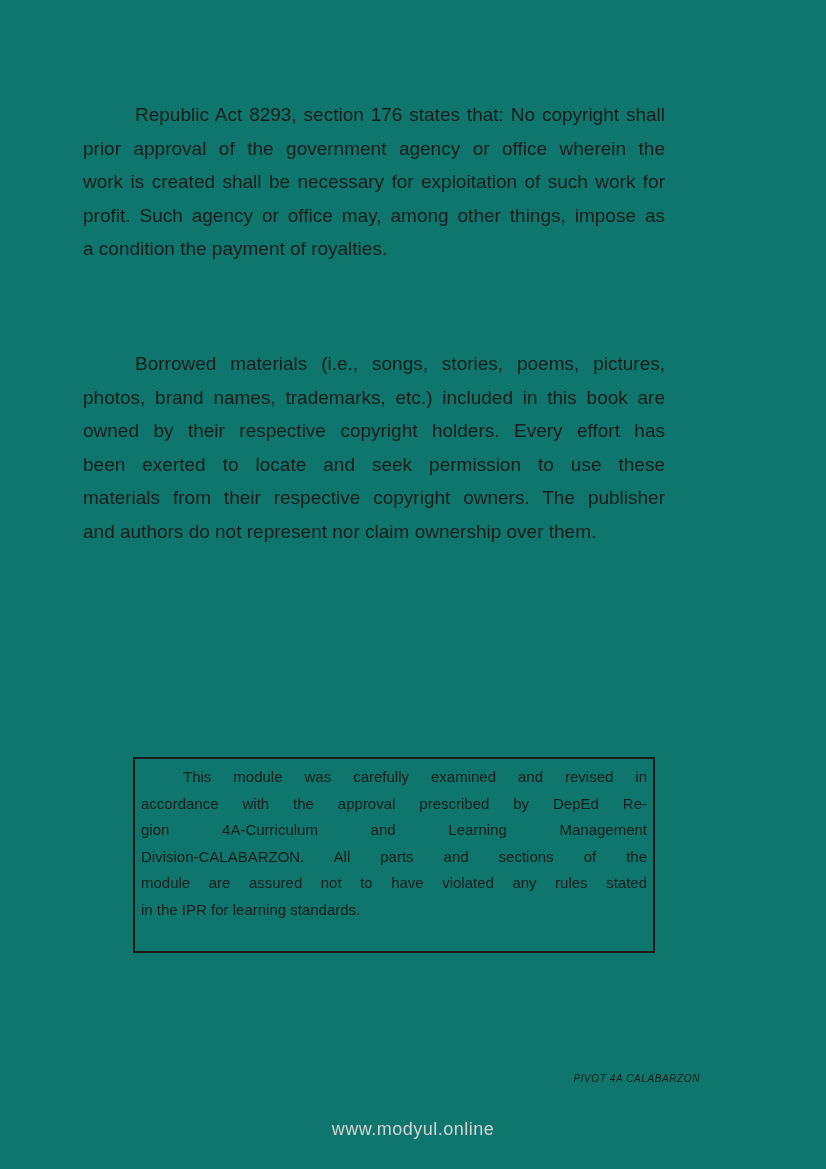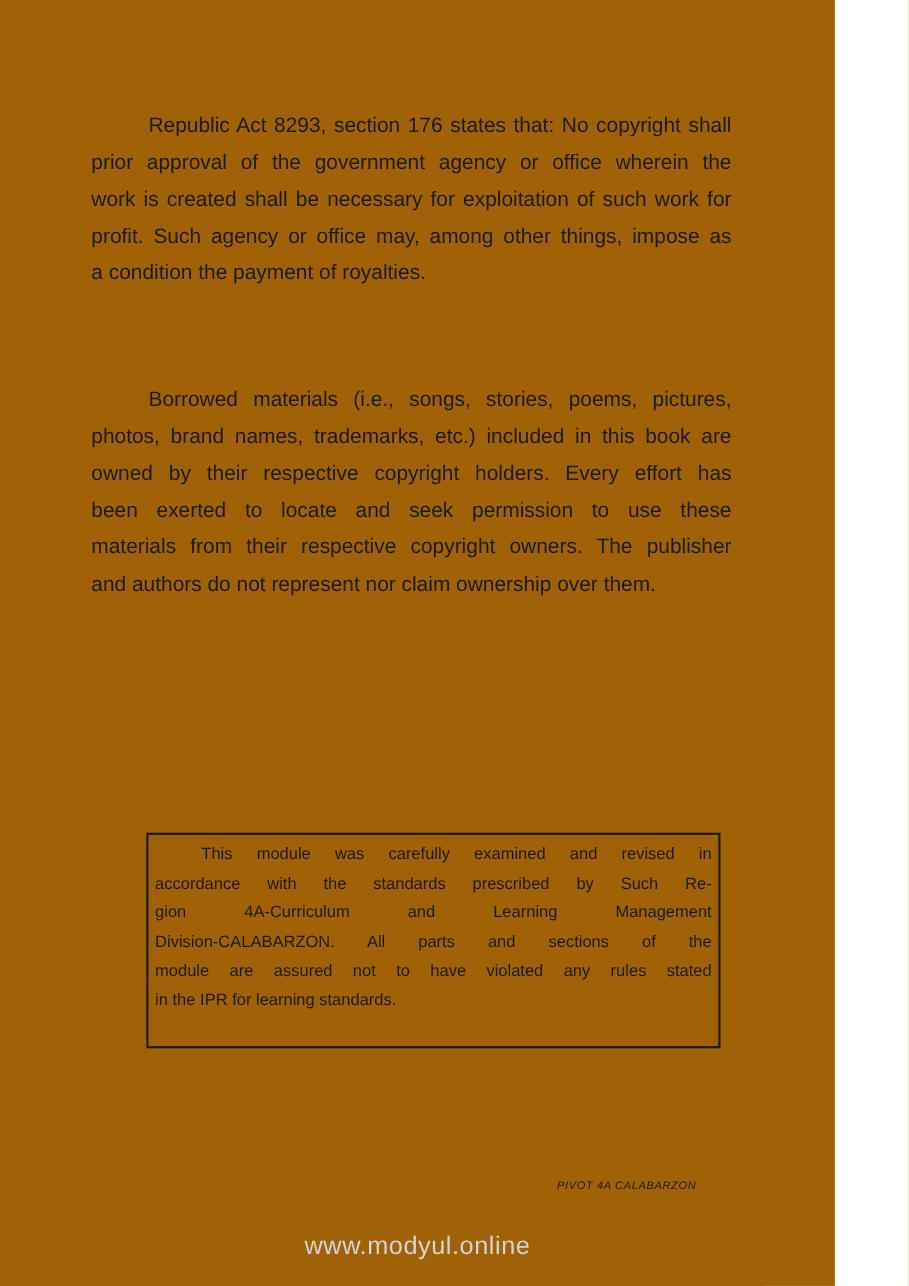--- a/index.html
+++ b/index.html
@@ -2,23 +2,23 @@
 <html><head>
 <meta charset="utf-8">
 <style>
   html, body {
     margin: 0;
     padding: 0;
     background: #ffffff;
   }
   .page {
     position: relative;
-    width: 759px;
+    width: 826px;
     height: 1169px;
-    background: #a16207;
+    background: #0f766e;
     overflow: hidden;
     font-family: "Liberation Sans", sans-serif;
     color: #1c1c1c;
   }
   .para {
     position: absolute;
     left: 83px;
     width: 582px;
     font-size: 19px;
     line-height: 33.5px;
@@ -58,21 +58,21 @@
     letter-spacing: 0.6px;
     color: #1c1c1c;
     text-align: right;
   }
   .watermark {
     position: absolute;
     top: 1119px;
     left: 0;
     right: 0;
     text-align: center;
-    font-size: 23px;
+    font-size: 18px;
     letter-spacing: 0.5px;
     color: #d4d4d4;
   }
 </style>
 </head>
 <body>
 
 <div class="page">
 
   <div class="para para-1">
@@ -87,21 +87,21 @@
     <div class="line jl indent">Borrowed materials (i.e., songs, stories, poems, pictures,</div>
     <div class="line jl">photos, brand names, trademarks, etc.) included in this book are</div>
     <div class="line jl">owned by their respective copyright holders. Every effort has</div>
     <div class="line jl">been exerted to locate and seek permission to use these</div>
     <div class="line jl">materials from their respective copyright owners. The publisher</div>
     <div class="line last">and authors do not represent nor claim ownership over them.</div>
   </div>
 
   <div class="notice">
     <div class="line jl indent">This module was carefully examined and revised in</div>
-    <div class="line jl">accordance with the standards prescribed by Such Re-</div>
+    <div class="line jl">accordance with the approval prescribed by DepEd Re-</div>
     <div class="line jl">gion 4A-Curriculum and Learning Management</div>
     <div class="line jl">Division-CALABARZON. All parts and sections of the</div>
     <div class="line jl">module are assured not to have violated any rules stated</div>
     <div class="line last">in the IPR for learning standards.</div>
   </div>
 
   <div class="footer-label">PIVOT 4A CALABARZON</div>
 
   <div class="watermark">www.modyul.online</div>
 

